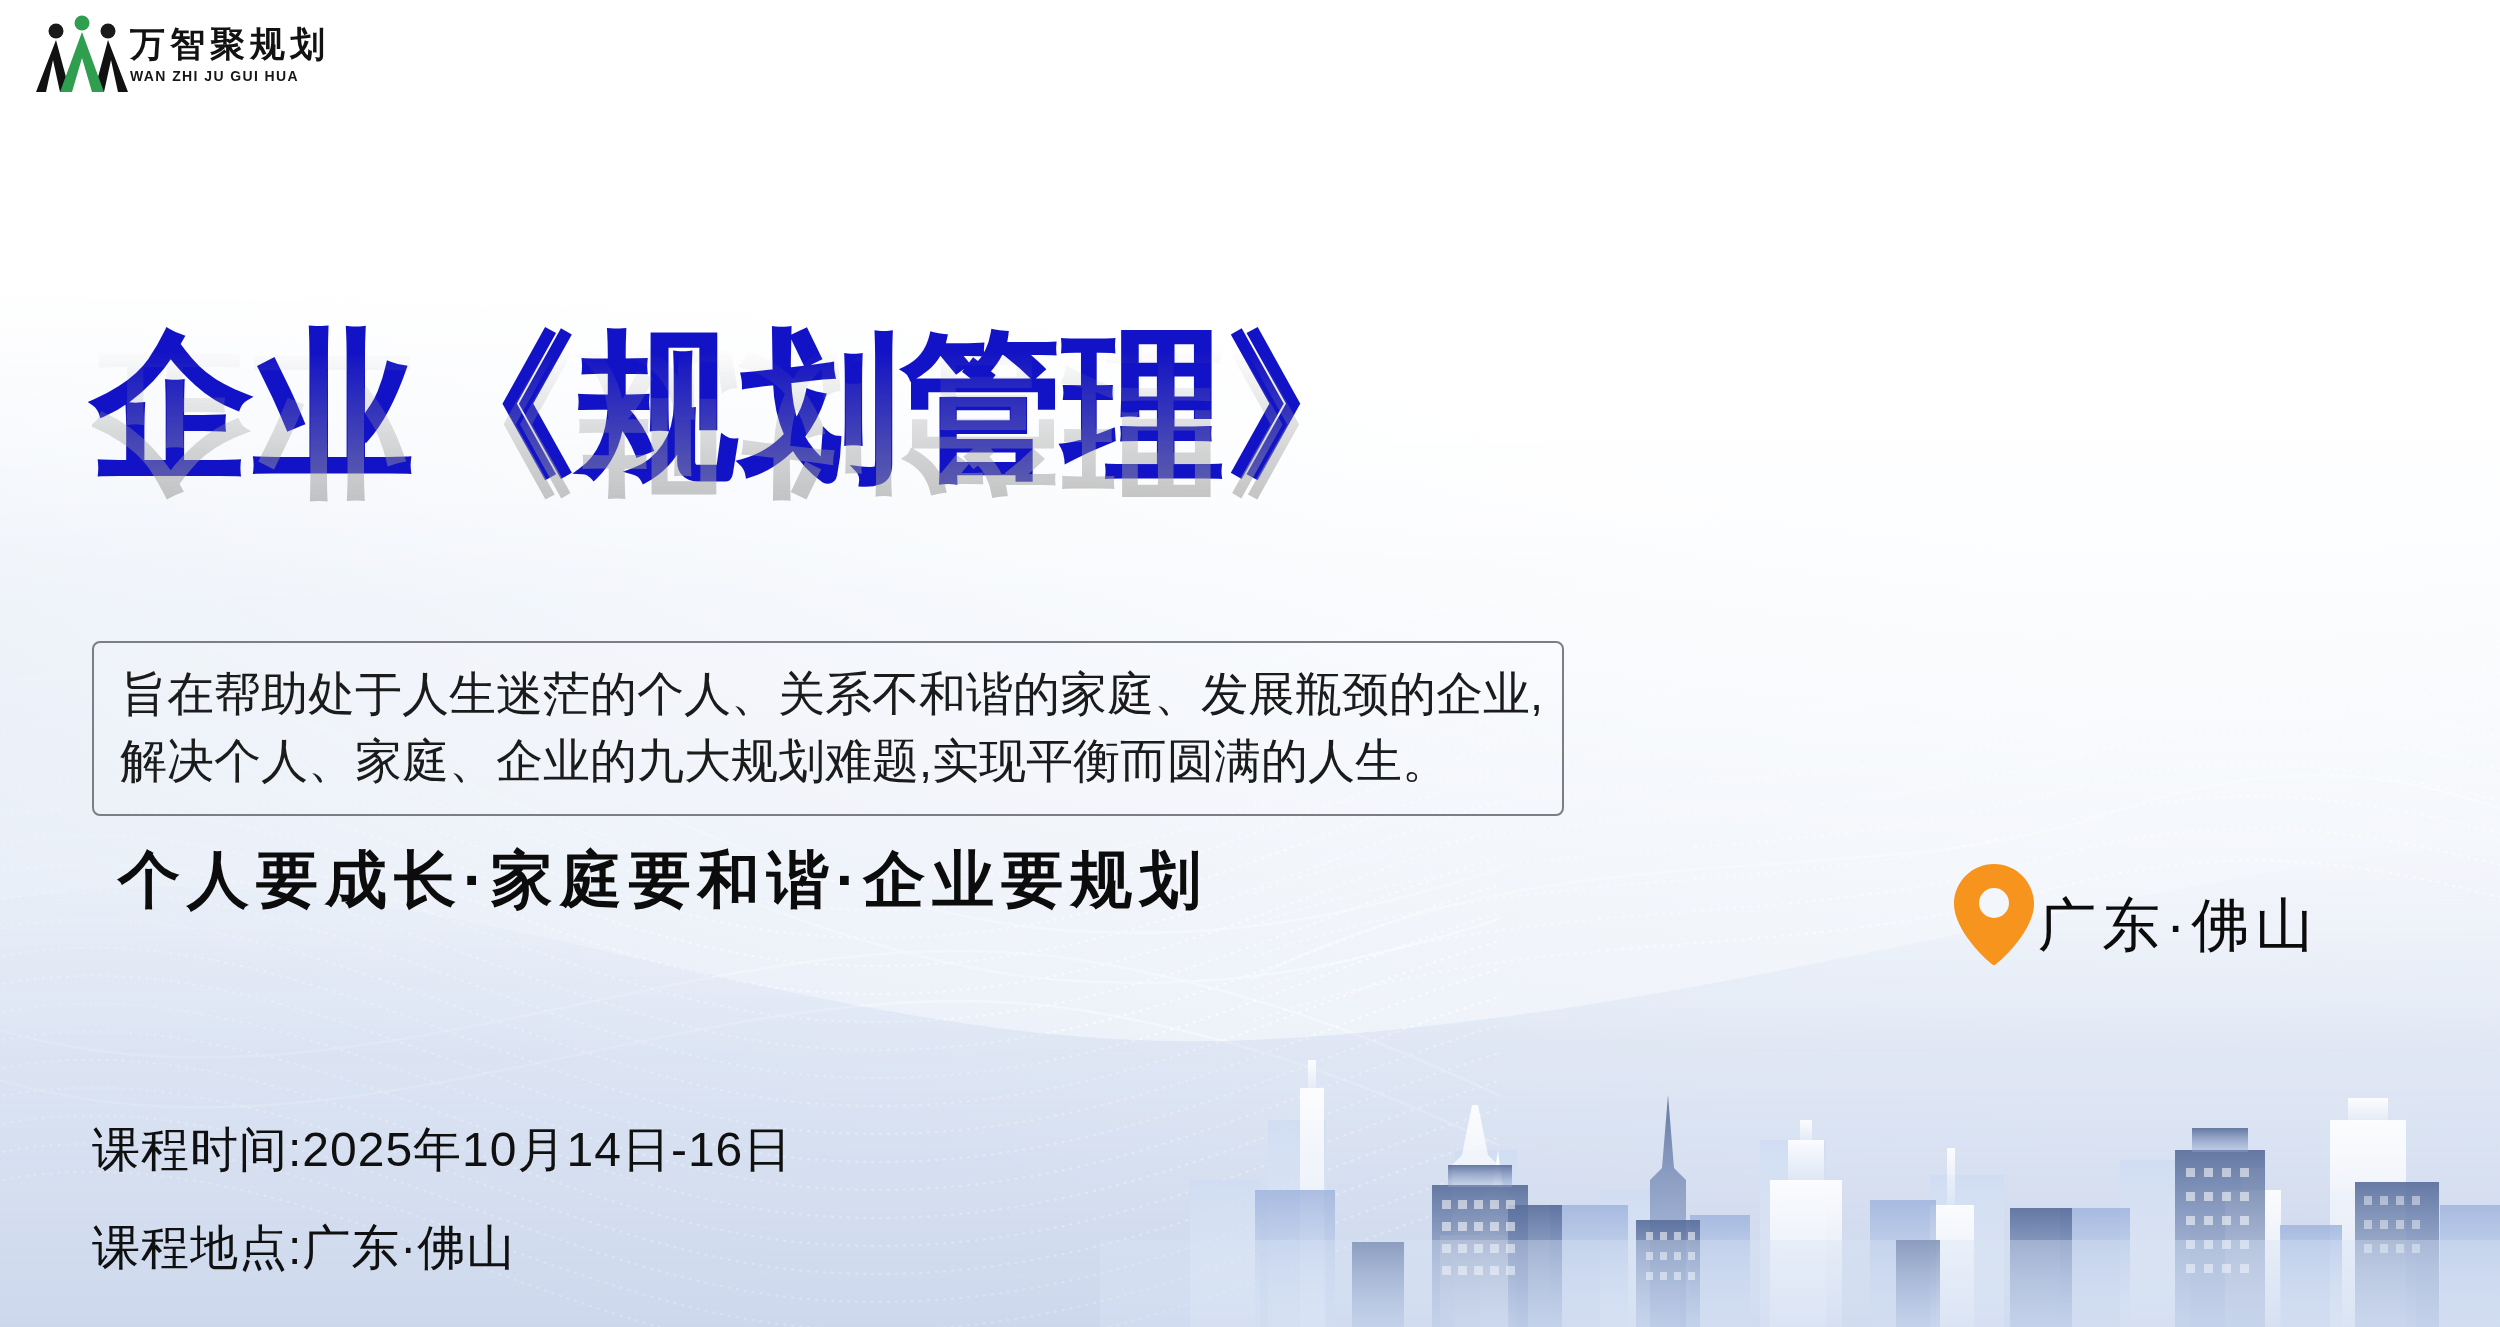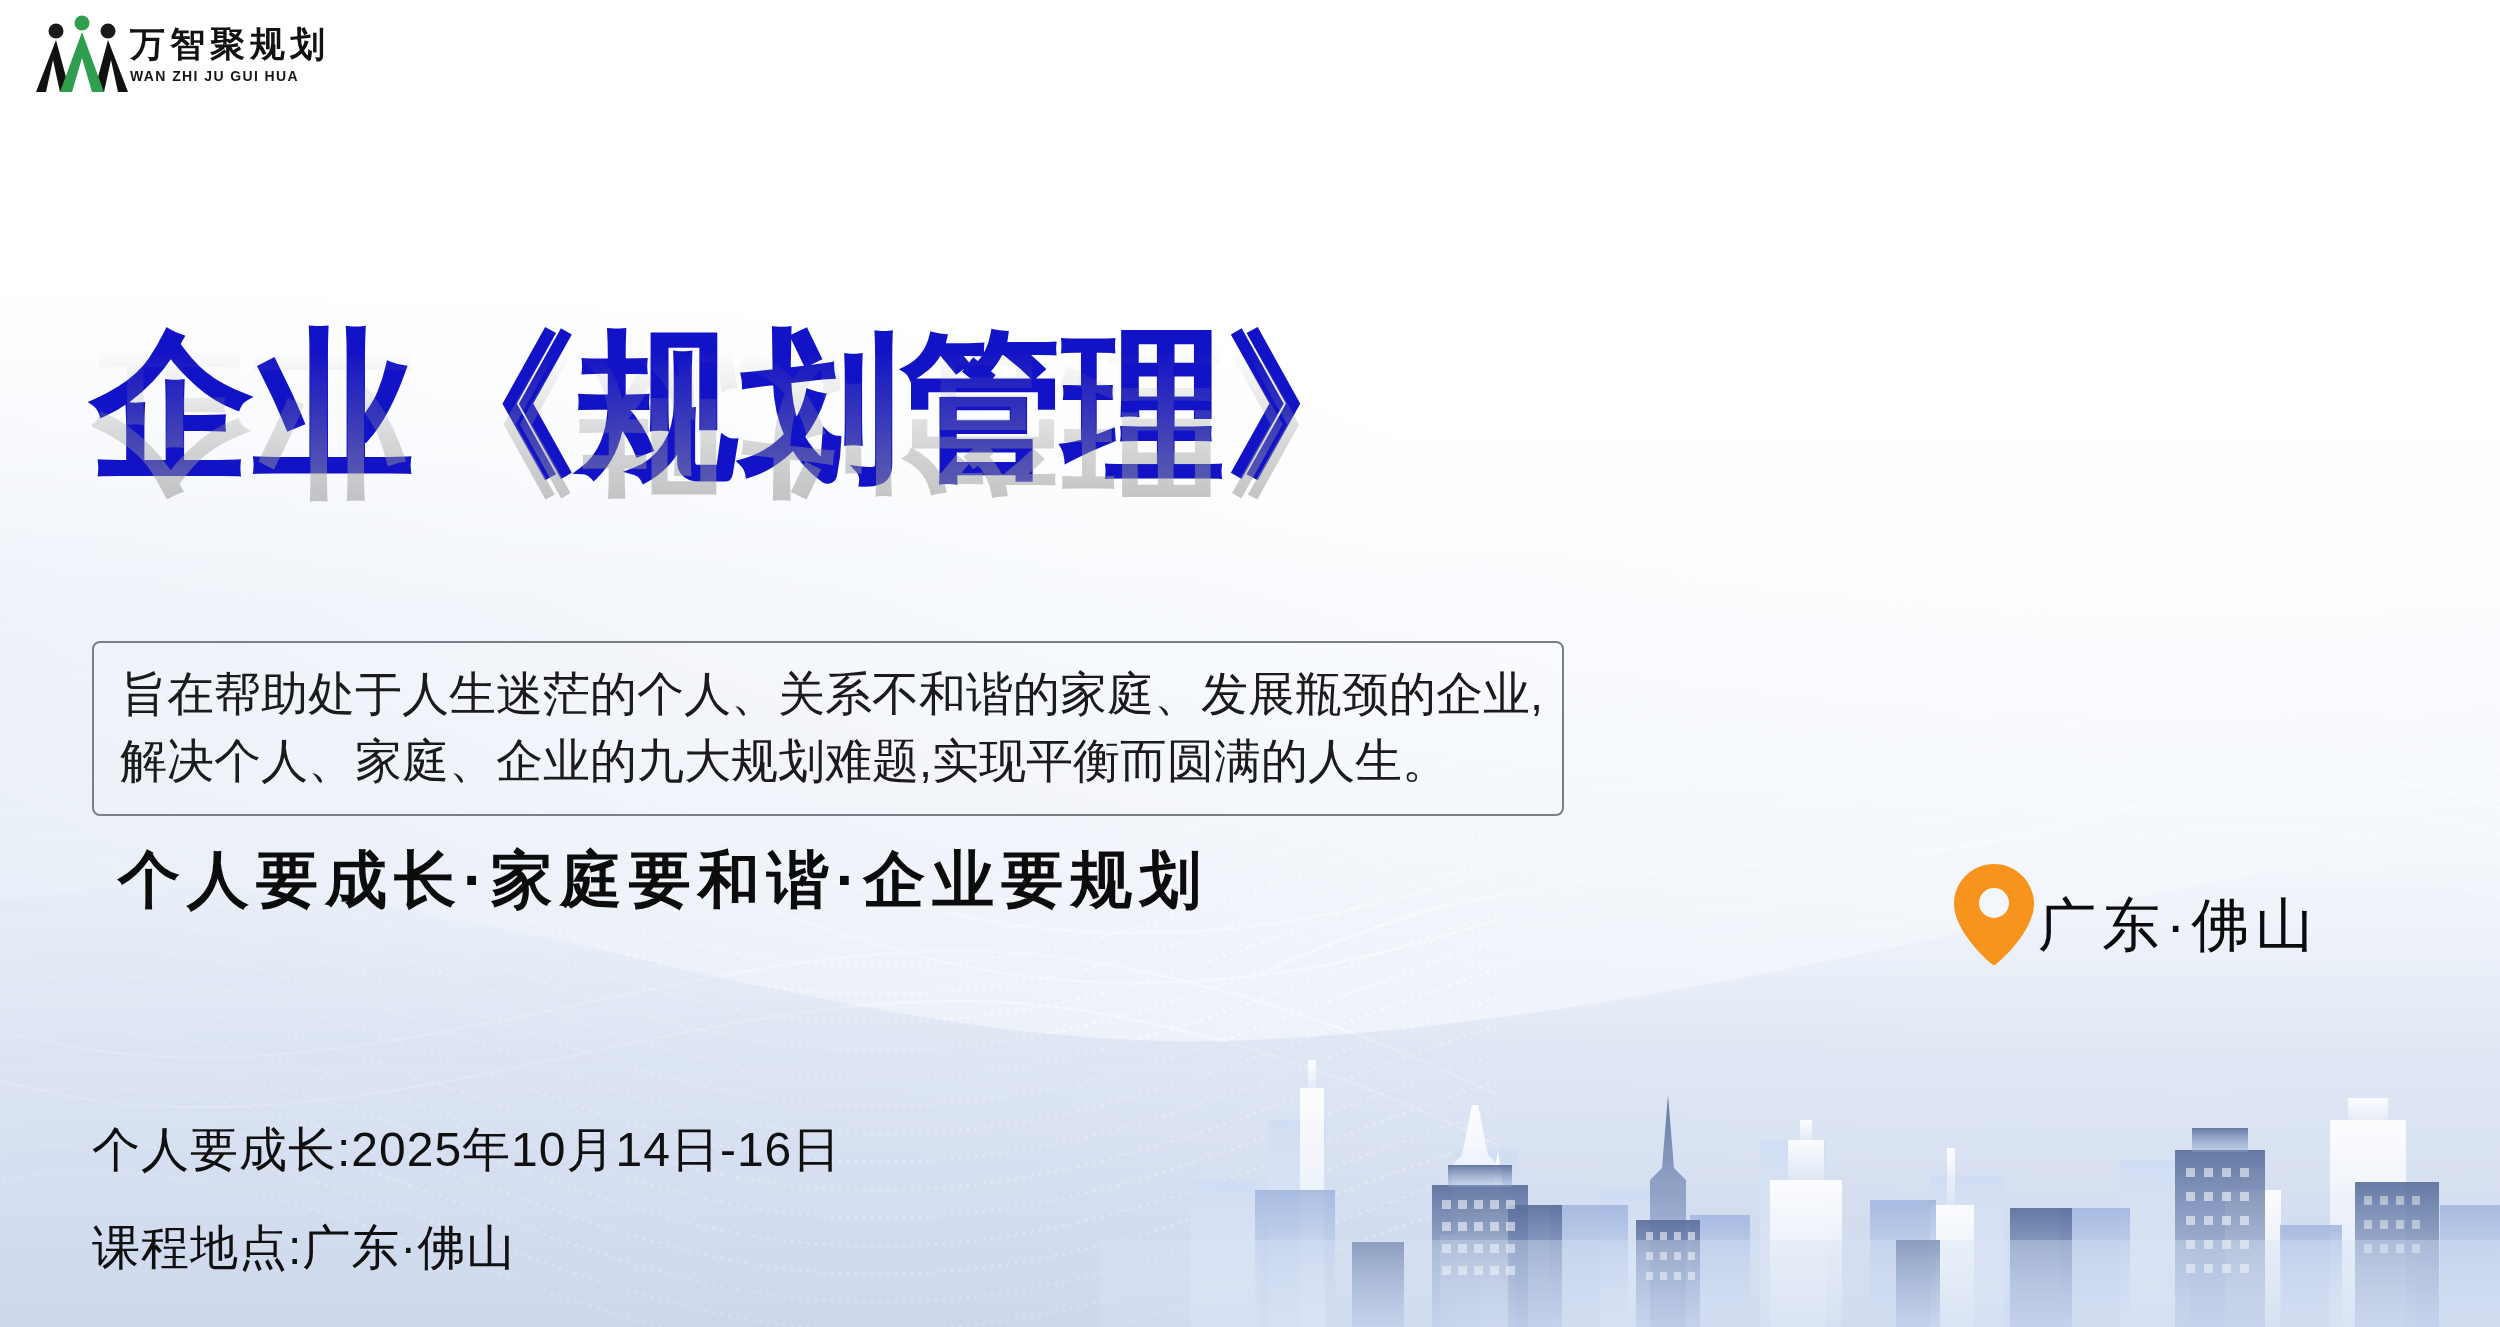--- a/index.html
+++ b/index.html
@@ -386,17 +386,17 @@
 
   <div class="loc-block">
     <svg class="pin" viewBox="0 0 88 104">
       <path d="M44,2 C21.9,2 4,19.9 4,42 C4,68 36,98 42.4,102.4 C43.4,103.1 44.6,103.1 45.6,102.4 C52,98 84,68 84,42 C84,19.9 66.1,2 44,2 Z" fill="#f7941e"></path>
       <circle cx="44" cy="41" r="15" fill="#f3f6fb"></circle>
     </svg>
     <div class="loc-text">广东·佛山</div>
   </div>
 
   <div class="info">
-    <div class="info-line">个人要成长:2025年10月14日-16日</div>
+    <div class="info-line">课程时间:2025年10月14日-16日</div>
     <div class="info-line">课程地点:广东·佛山</div>
   </div>
 
 </div>
 
 </body></html>

